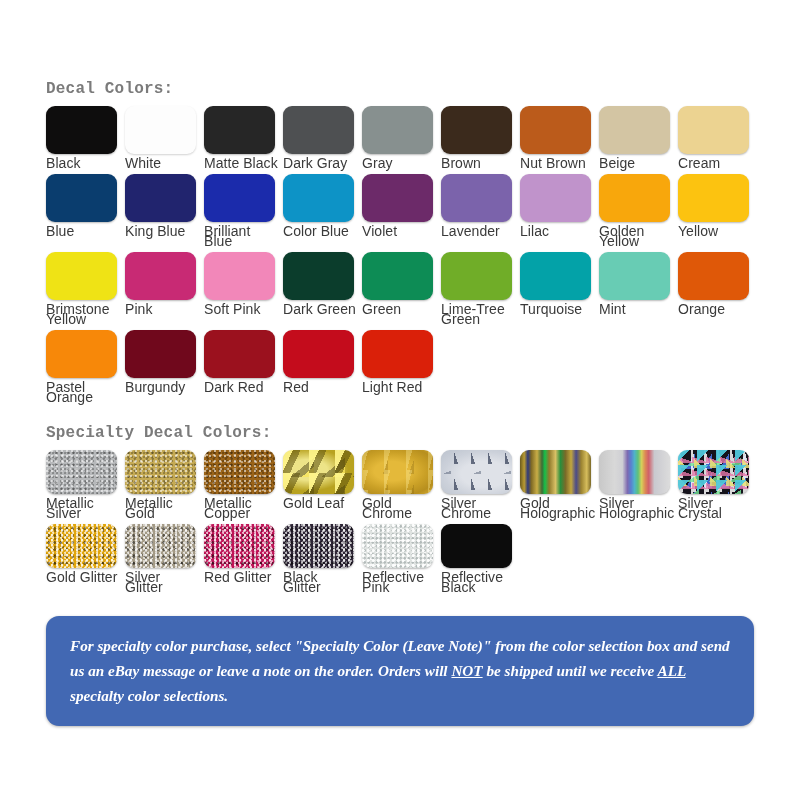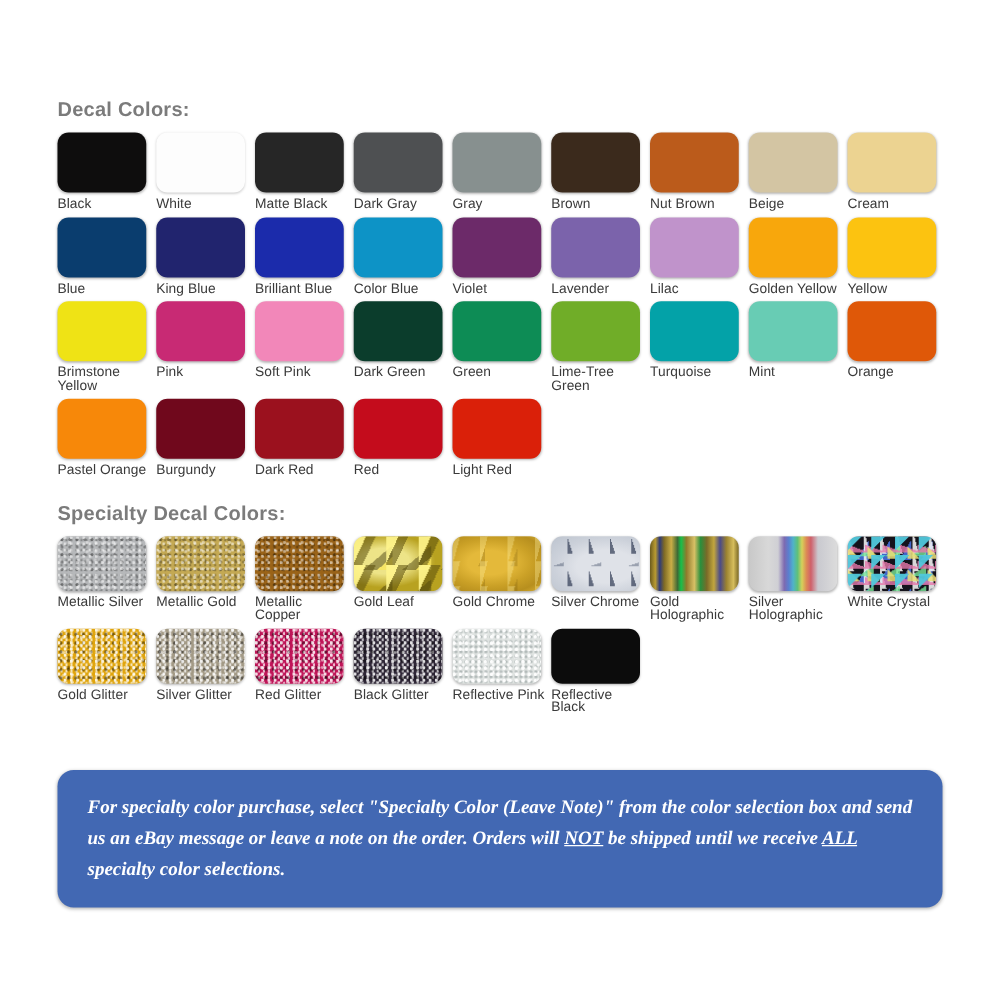--- a/index.html
+++ b/index.html
@@ -17,21 +17,21 @@
   .page {
     position: relative;
     width: 800px;
     height: 800px;
     box-sizing: border-box;
     padding: 0 46px;
   }
 
   
   .section-title {
-    font-family: Liberation Sans, sans-serif;
+    font-family: Liberation Mono, monospace;
     font-weight: bold;
     font-size: 16px;
     color: #7b7b7b;
     letter-spacing: .2px;
     margin: 0;
     padding: 0;
   }
   #decal-section { padding-top: 80px; }
   #specialty-section { padding-top: 16px; }
 
@@ -51,21 +51,21 @@
     height: 48px;
     border-radius: 9px;
     box-shadow: 0 1px 2px rgba(0,0,0,.28);
     position: relative;
     overflow: hidden;
   }
   .swatch.pale {
     box-shadow: 0 1px 2px rgba(0,0,0,.18);
   }
   .label {
-    font-size: 11px;
+    font-size: 14px;
     line-height: 10.5px;
     color: #3a3a3a;
     margin-top: 4px;
     width: 74px;
     letter-spacing: .05px;
   }
 
   
   #specialty-grid .swatch { height: 44px; }
 
@@ -364,21 +364,21 @@
         <div class="cell">
           <div class="swatch tex-holo-gold" style="background-color: rgb(154, 130, 48);"></div>
           <div class="label">Gold Holographic</div>
         </div>
         <div class="cell">
           <div class="swatch tex-holo-silver" style="background-color: rgb(207, 207, 212);"></div>
           <div class="label">Silver Holographic</div>
         </div>
         <div class="cell">
           <div class="swatch tex-crystal" style="background-color: rgb(21, 19, 28);"></div>
-          <div class="label">White Crystal</div>
+          <div class="label">Silver Crystal</div>
         </div>
         <div class="cell">
           <div class="swatch tex-glitter" style="background-color: rgb(224, 165, 13);"></div>
           <div class="label">Gold Glitter</div>
         </div>
         <div class="cell">
           <div class="swatch tex-glitter" style="background-color: rgb(163, 154, 134);"></div>
           <div class="label">Silver Glitter</div>
         </div>
         <div class="cell">

